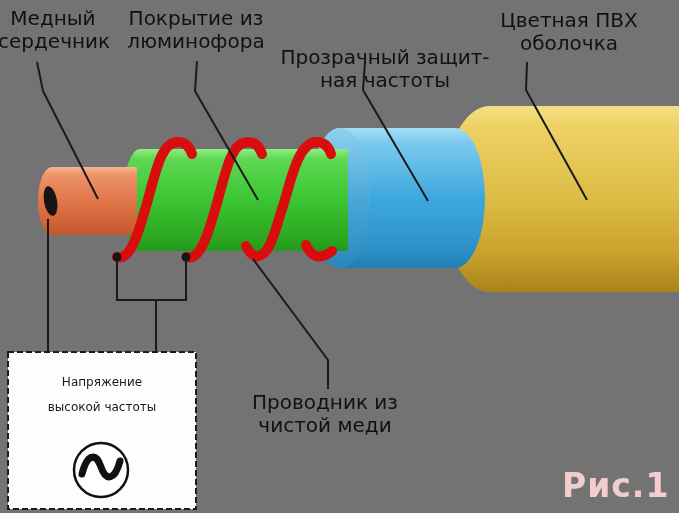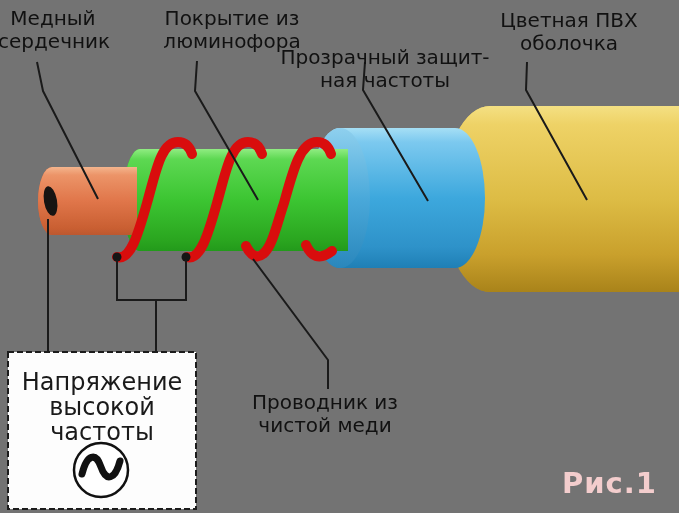--- a/index.html
+++ b/index.html
@@ -16,28 +16,28 @@
     text-align:center;
     font-size:20px;
     line-height:23px;
     color:#111111;
     white-space:nowrap;
   }
   .lbl span{display:block;}
   .box-lbl{
     position:absolute;
     text-align:center;
-    font-size:24px;
+    font-size:12px;
     line-height:25px;
     color:#1a1a1a;
   }
   .box-lbl span{display:block;}
   #caption{
     position:absolute;
-    font-size:29px;
+    font-size:33px;
     font-weight:bold;
     color:#f3cdcd;
     letter-spacing:1px;
   }
 </style>
 </head>
 <body>
 
 <div id="stage">
 
@@ -126,21 +126,21 @@
       <circle cx="101" cy="470" r="27" fill="#ffffff" stroke="#111111" stroke-width="2.5"></circle>
       <path d="M82,474 C87,454 96,452 101,467 C106,482 115,480 120,461" stroke="#111111" stroke-width="7" fill="none" stroke-linecap="round"></path>
     </g>
   </svg>
 
   <div class="lbl" style="left:-2px;top:7px;width:110px;">
     <span>Медный</span>
     <span>сердечник</span>
   </div>
 
-  <div class="lbl" style="left:126px;top:7px;width:140px;margin-left:36px;">
+  <div class="lbl" style="left:126px;top:7px;width:140px;">
     <span>Покрытие из</span>
     <span>люминофора</span>
   </div>
 
   <div class="lbl" style="left:277px;top:7px;width:216px;margin-top:39px;">
     <span>Прозрачный защит-</span>
     <span>ная частоты</span>
   </div>
 
   <div class="lbl" style="left:248px;top:391px;width:154px;">

